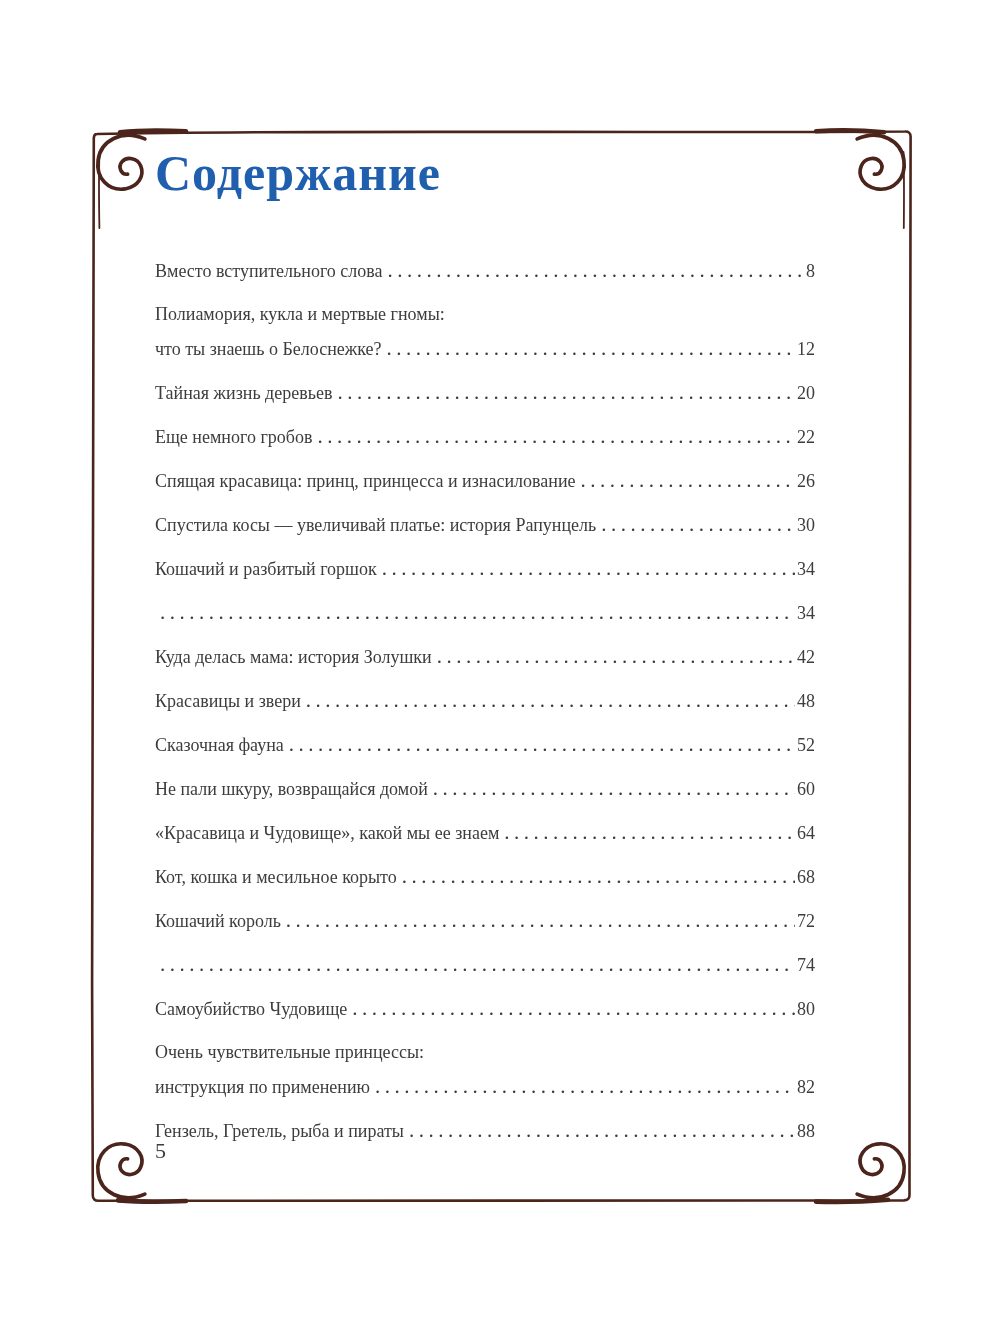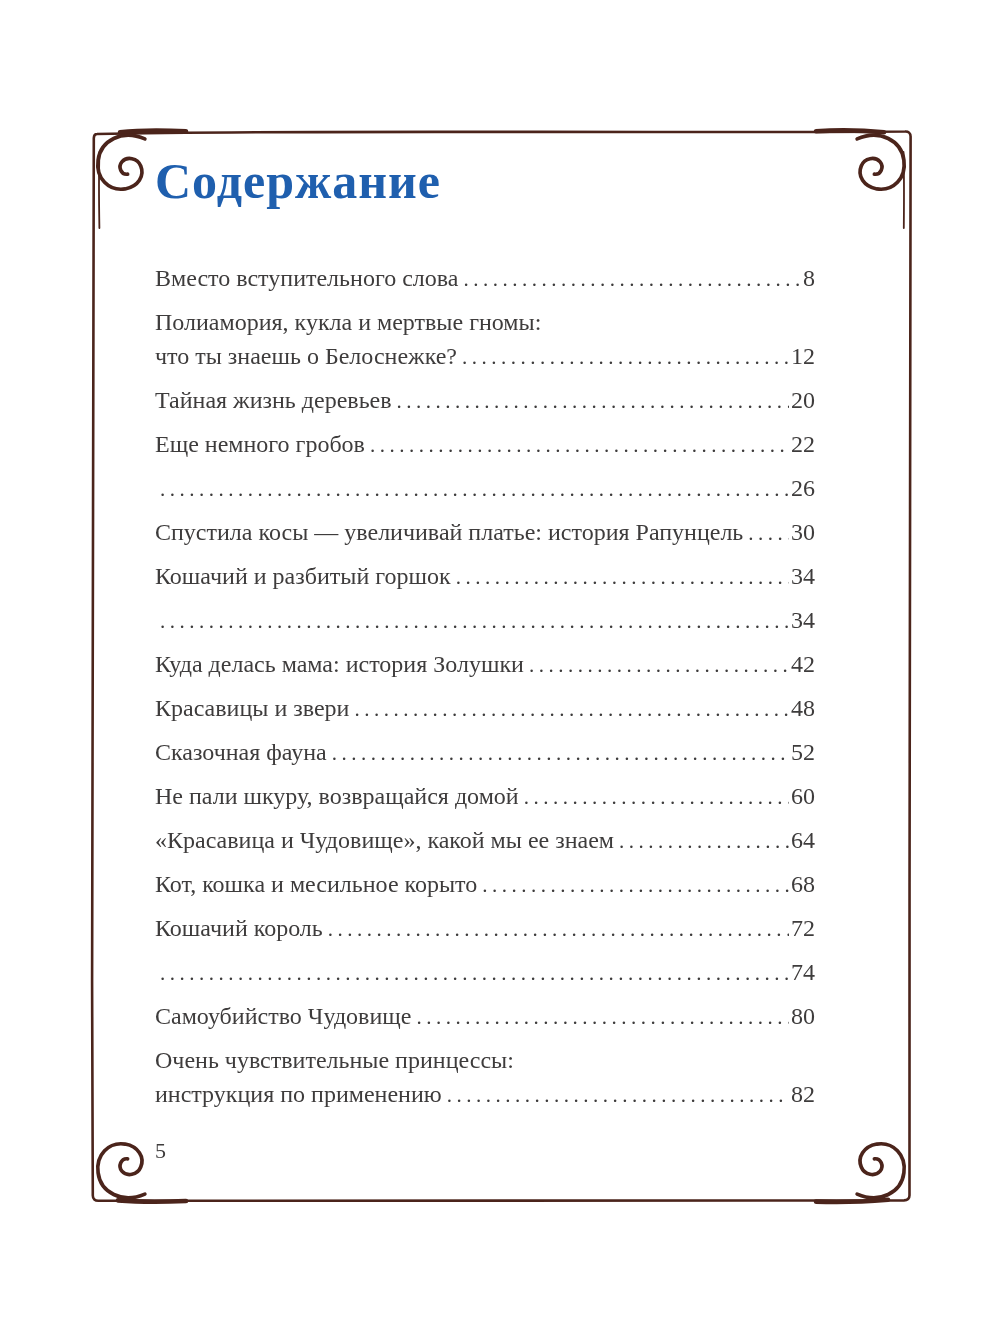--- a/index.html
+++ b/index.html
@@ -16,35 +16,35 @@
     position:relative;
     overflow:hidden;
   }
   .frame-svg{
     position:absolute;left:0;top:0;width:1000px;height:1317px;
     color:var(--frame-color);
     pointer-events:none;
   }
   .content{
     position:absolute;
-    left:155px;top:8px;
+    left:155px;top:0;
     width:660px;
   }
   h1.page-title{
     margin:146px 0 0 0;
     font-size:50px;
     line-height:1.1;
     font-weight:700;
     color:var(--title-color);
     letter-spacing:1px;
   }
   .toc{
     margin-top:52px;
     color:var(--text-color);
-    font-size:24px;
+    font-size:18px;
   }
   .entry{margin-bottom:9px;}
   .line{line-height:34px;}
   .line.leader{
     display:flex;
     align-items:baseline;
   }
   .txt{white-space:nowrap;}
   .dots{
     flex:1 1 auto;
@@ -124,20 +124,21 @@
       </div>
       <div class="entry">
         <div class="line leader">
           <span class="txt">Еще немного гробов</span>
           <span class="dots"></span>
           <span class="pnum">22</span>
         </div>
       </div>
       <div class="entry">
         <div class="line leader">
+          <span class="txt">Спящая красавица: принц, принцесса и изнасилование</span>
           <span class="dots"></span>
           <span class="pnum">26</span>
         </div>
       </div>
       <div class="entry">
         <div class="line leader">
           <span class="txt">Спустила косы — увеличивай платье: история Рапунцель</span>
           <span class="dots"></span>
           <span class="pnum">30</span>
         </div>
@@ -216,18 +217,25 @@
           <span class="dots"></span>
           <span class="pnum">80</span>
         </div>
       </div>
       <div class="entry">
         <div class="line"><span class="txt">Очень чувствительные принцессы:</span></div>
         <div class="line leader">
           <span class="txt">инструкция по применению</span>
           <span class="dots"></span>
           <span class="pnum">82</span>
+        </div>
+      </div>
+      <div class="entry">
+        <div class="line leader">
+          <span class="txt">Гензель, Гретель, рыба и пираты</span>
+          <span class="dots"></span>
+          <span class="pnum">88</span>
         </div>
       </div>
     </div>
 </div>
 
 <div class="folio">5</div>
 
 </body></html>

